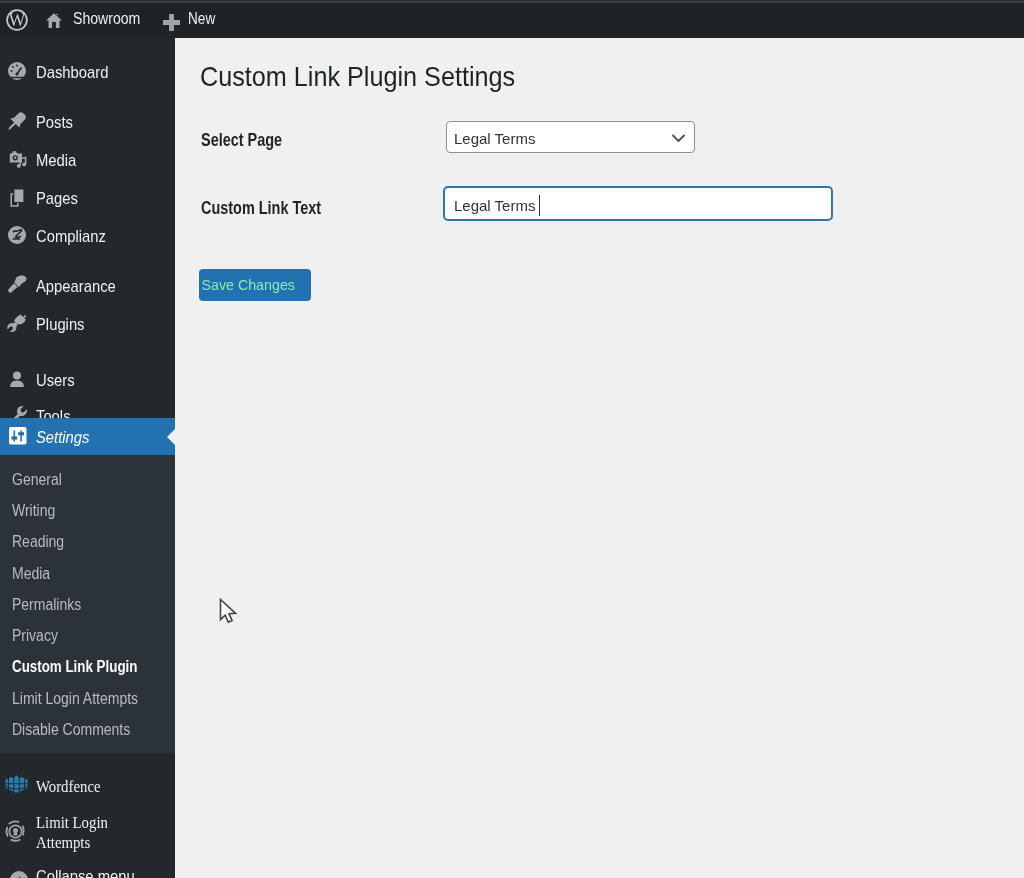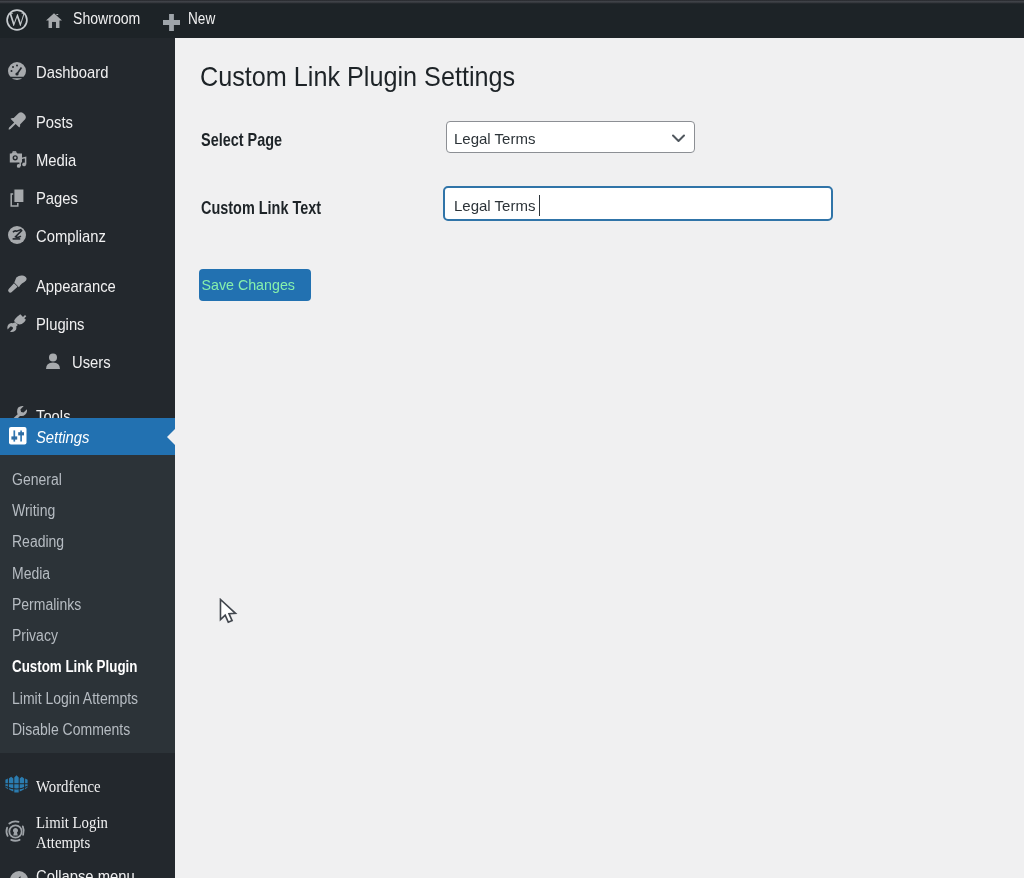--- a/index.html
+++ b/index.html
@@ -111,21 +111,21 @@
   </svg>
   <div class="lbl">Appearance</div>
 </div>
 <div class="mitem" style="top:304px;text-decoration:underline;">
   <svg class="ic" viewBox="0 0 20 20">
     <path d="M13.3 1.2 L16 3.9 L18 1.9 L19.3 3.2 L17.3 5.2 L18.9 6.8 Q17.5 9.8 14.8 10.9 Q12.1 12 9.6 10.6 L7 8 Q8.2 5.2 10.4 3.4 Z" fill="#a7aaad"></path>
     <path d="M8.3 9.3 L10.9 11.9 L9.2 13.6 Q10 16.3 7.8 18 Q5.6 19.6 3 18.8 L5.8 16 Q6.2 14.8 5.4 14 Q4.6 13.2 3.4 13.6 L0.6 16.4 Q-0.2 13.8 1.4 11.6 Q3.1 9.4 5.8 10.2 Z" fill="#a7aaad"></path>
   </svg>
   <div class="lbl">Plugins</div>
 </div>
-<div class="mitem" style="top:342px;margin-left:36px;">
+<div class="mitem" style="top:360px;">
   <svg class="ic" viewBox="0 0 20 20">
     <circle cx="10" cy="6.5" r="4" fill="#a7aaad"></circle>
     <path d="M3 18 Q3 11.5 10 11.5 Q17 11.5 17 18 Z" fill="#a7aaad"></path>
   </svg>
   <div class="lbl">Users</div>
 </div>
 <div class="mitem" style="top:396px;">
   <svg class="ic" viewBox="0 0 20 20">
     <path d="M12.2 7.8 L4 15.5 Q2.4 17.1 3.5 18.2 Q4.7 19.3 6.3 17.8 L14.2 9.8 Z" fill="#a7aaad"></path>
     <circle cx="4.9" cy="16.9" r="1" fill="#23282d"></circle>

